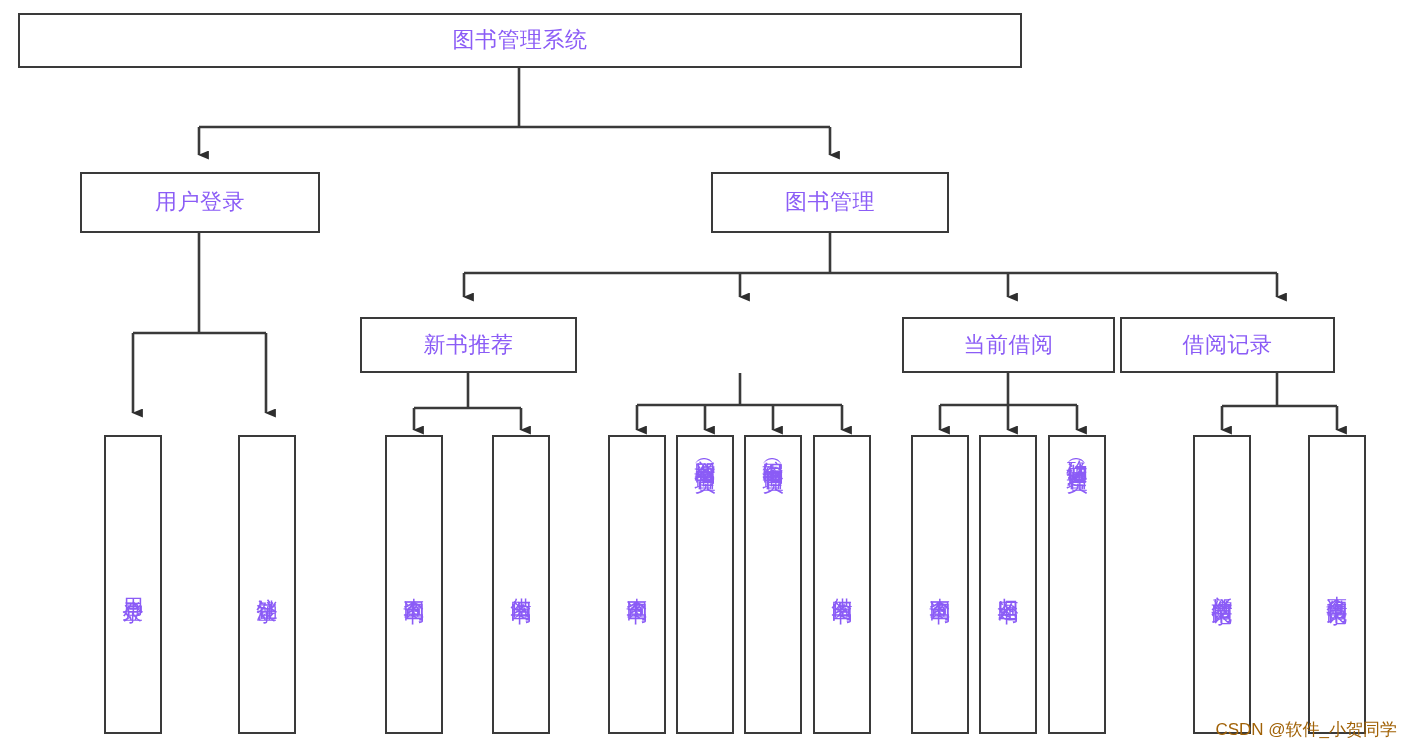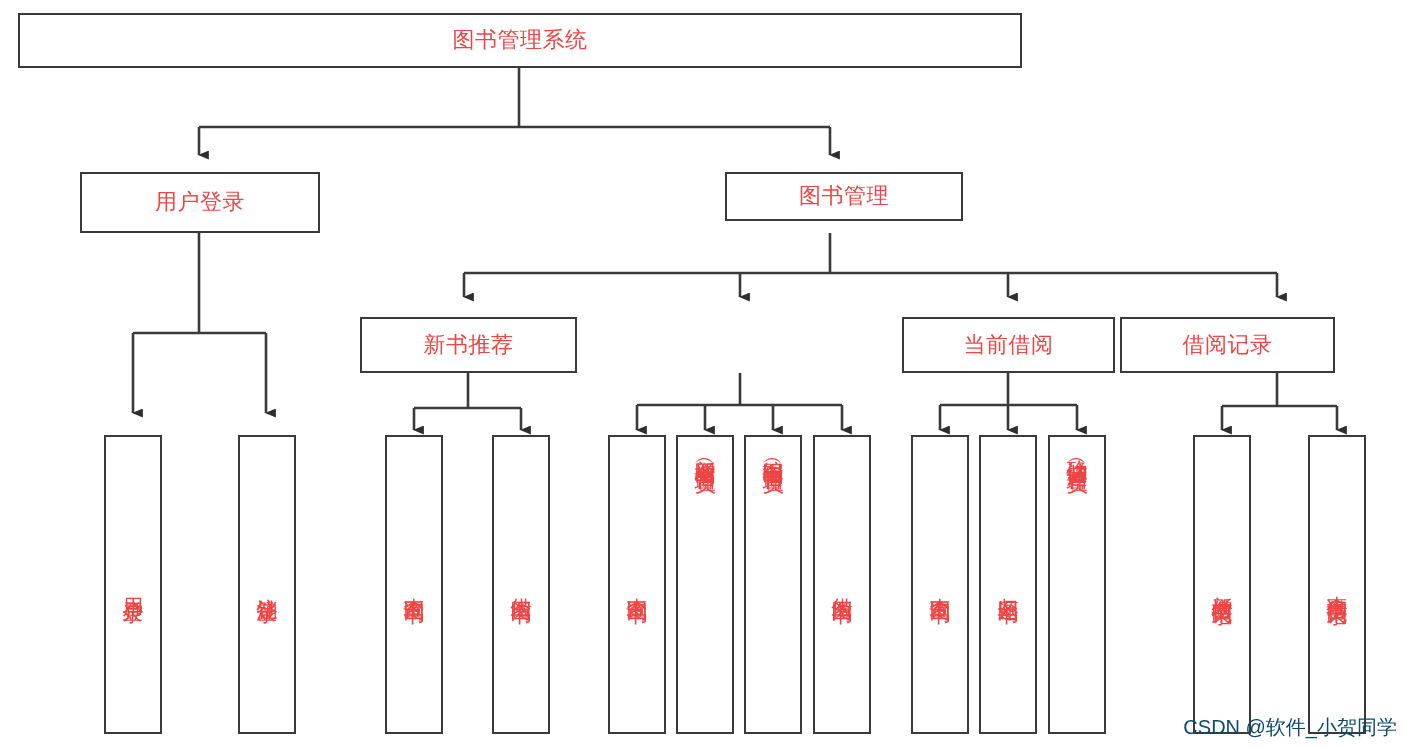--- a/index.html
+++ b/index.html
@@ -33,21 +33,21 @@
     align-items: center;
     justify-content: center;
     color: #404040;
     z-index: 2;
   }
   .node .label {
     display: block;
     text-align: center;
     line-height: 1.22;
     letter-spacing: 0.5px;
-    color: #ef4444;
+    color: #8b5cf6;
   }
   .node.horiz .label {
     font-size: 22px;
     white-space: nowrap;
   }
   .node.vert {
     align-items: flex-start;
     padding-top: 6px;
   }
   .node.vert .label {
@@ -59,22 +59,22 @@
     max-height: 286px;
   }
   .node.vert.mid {
     align-items: center;
     padding-top: 0;
   }
   #watermark {
     position: absolute;
     right: 8px;
     bottom: 6px;
-    font-size: 20px;
-    color: #0c4a6e;
+    font-size: 17px;
+    color: #a16207;
     white-space: nowrap;
     z-index: 5;
     font-family: "Liberation Sans", "DejaVu Sans", sans-serif;
   }
 </style>
 </head>
 <body>
 
 <div id="canvas">
 
@@ -132,21 +132,21 @@
   </svg>
 
   <div class="node horiz" style="left:18px; top:13px; width:1004px; height:55px;">
     <span class="label">图书管理系统</span>
   </div>
 
   <div class="node horiz" style="left:80px; top:172px; width:240px; height:61px;">
     <span class="label">用户登录</span>
   </div>
 
-  <div class="node horiz" style="left:711px; top:172px; width:238px; height:49px;margin-left:14px;">
+  <div class="node horiz" style="left:711px; top:172px; width:238px; height:61px;">
     <span class="label">图书管理</span>
   </div>
 
   <div class="node horiz" style="left:360px; top:317px; width:217px; height:56px;">
     <span class="label">新书推荐</span>
   </div>
 
 
   <div class="node horiz" style="left:902px; top:317px; width:213px; height:56px;">
     <span class="label">当前借阅</span>

